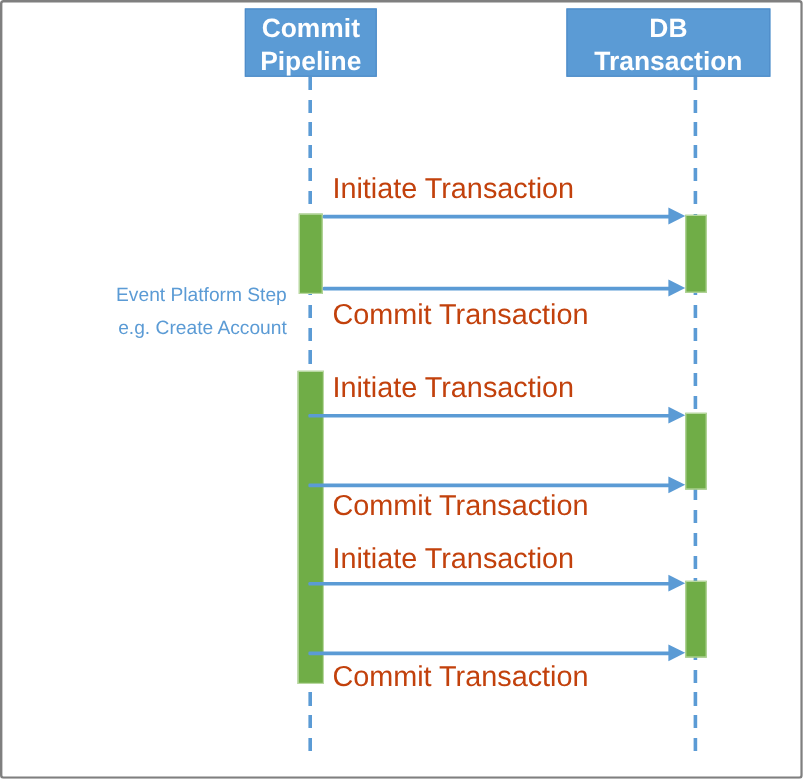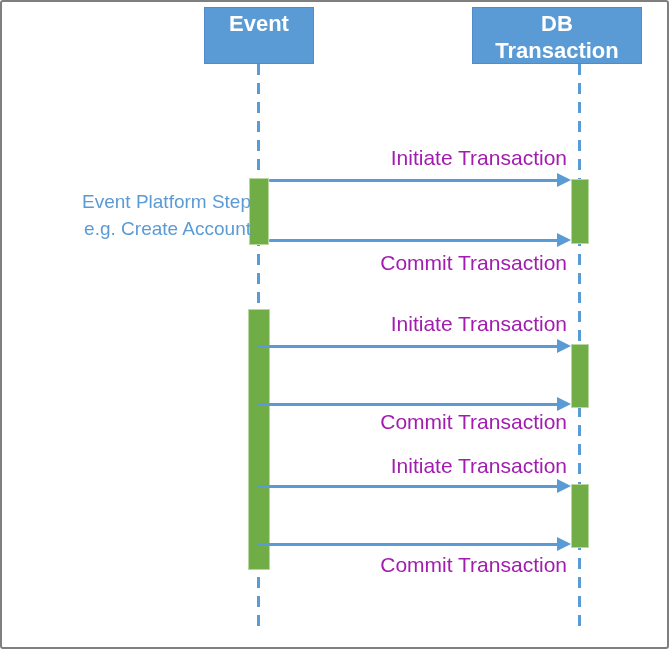--- a/index.html
+++ b/index.html
@@ -51,44 +51,46 @@
     width: 0;
     height: 0;
     border-top: 7px solid transparent;
     border-bottom: 7px solid transparent;
     border-left: 14px solid #5b9bd5;
   }
   .msg-label {
     position: absolute;
     left: 275px;
     width: 290px;
-    color: #a21caf;
-    font-size: 21px;
+    color: #c2410c;
+    font-size: 24px;
     line-height: 26px;
-    text-align: right;
+    text-align: left;
     white-space: nowrap;
   }
   .side-label {
     position: absolute;
-    left: 12px;
+    left: 0;
     color: #5b9bd5;
-    font-size: 19px;
+    font-size: 16px;
     line-height: 27px;
     text-align: right;
     white-space: nowrap;
+    margin-top: 45px;
   }
   .side-label span { display: block; }
 </style>
 </head>
 <body>
 
 <div class="frame">
 
   <div class="actor-box" style="left:202px; width:110px;">
-    <span>Event</span>
+    <span>Commit</span>
+    <span>Pipeline</span>
   </div>
   <div class="actor-box" style="left:470px; width:170px;">
     <span>DB</span>
     <span>Transaction</span>
   </div>
 
   <div class="lifeline" style="left:255px;"></div>
   <div class="lifeline" style="left:576px;"></div>
 
   <div class="activation" style="left:247px; top:176px; width:20px; height:67px;"></div>

